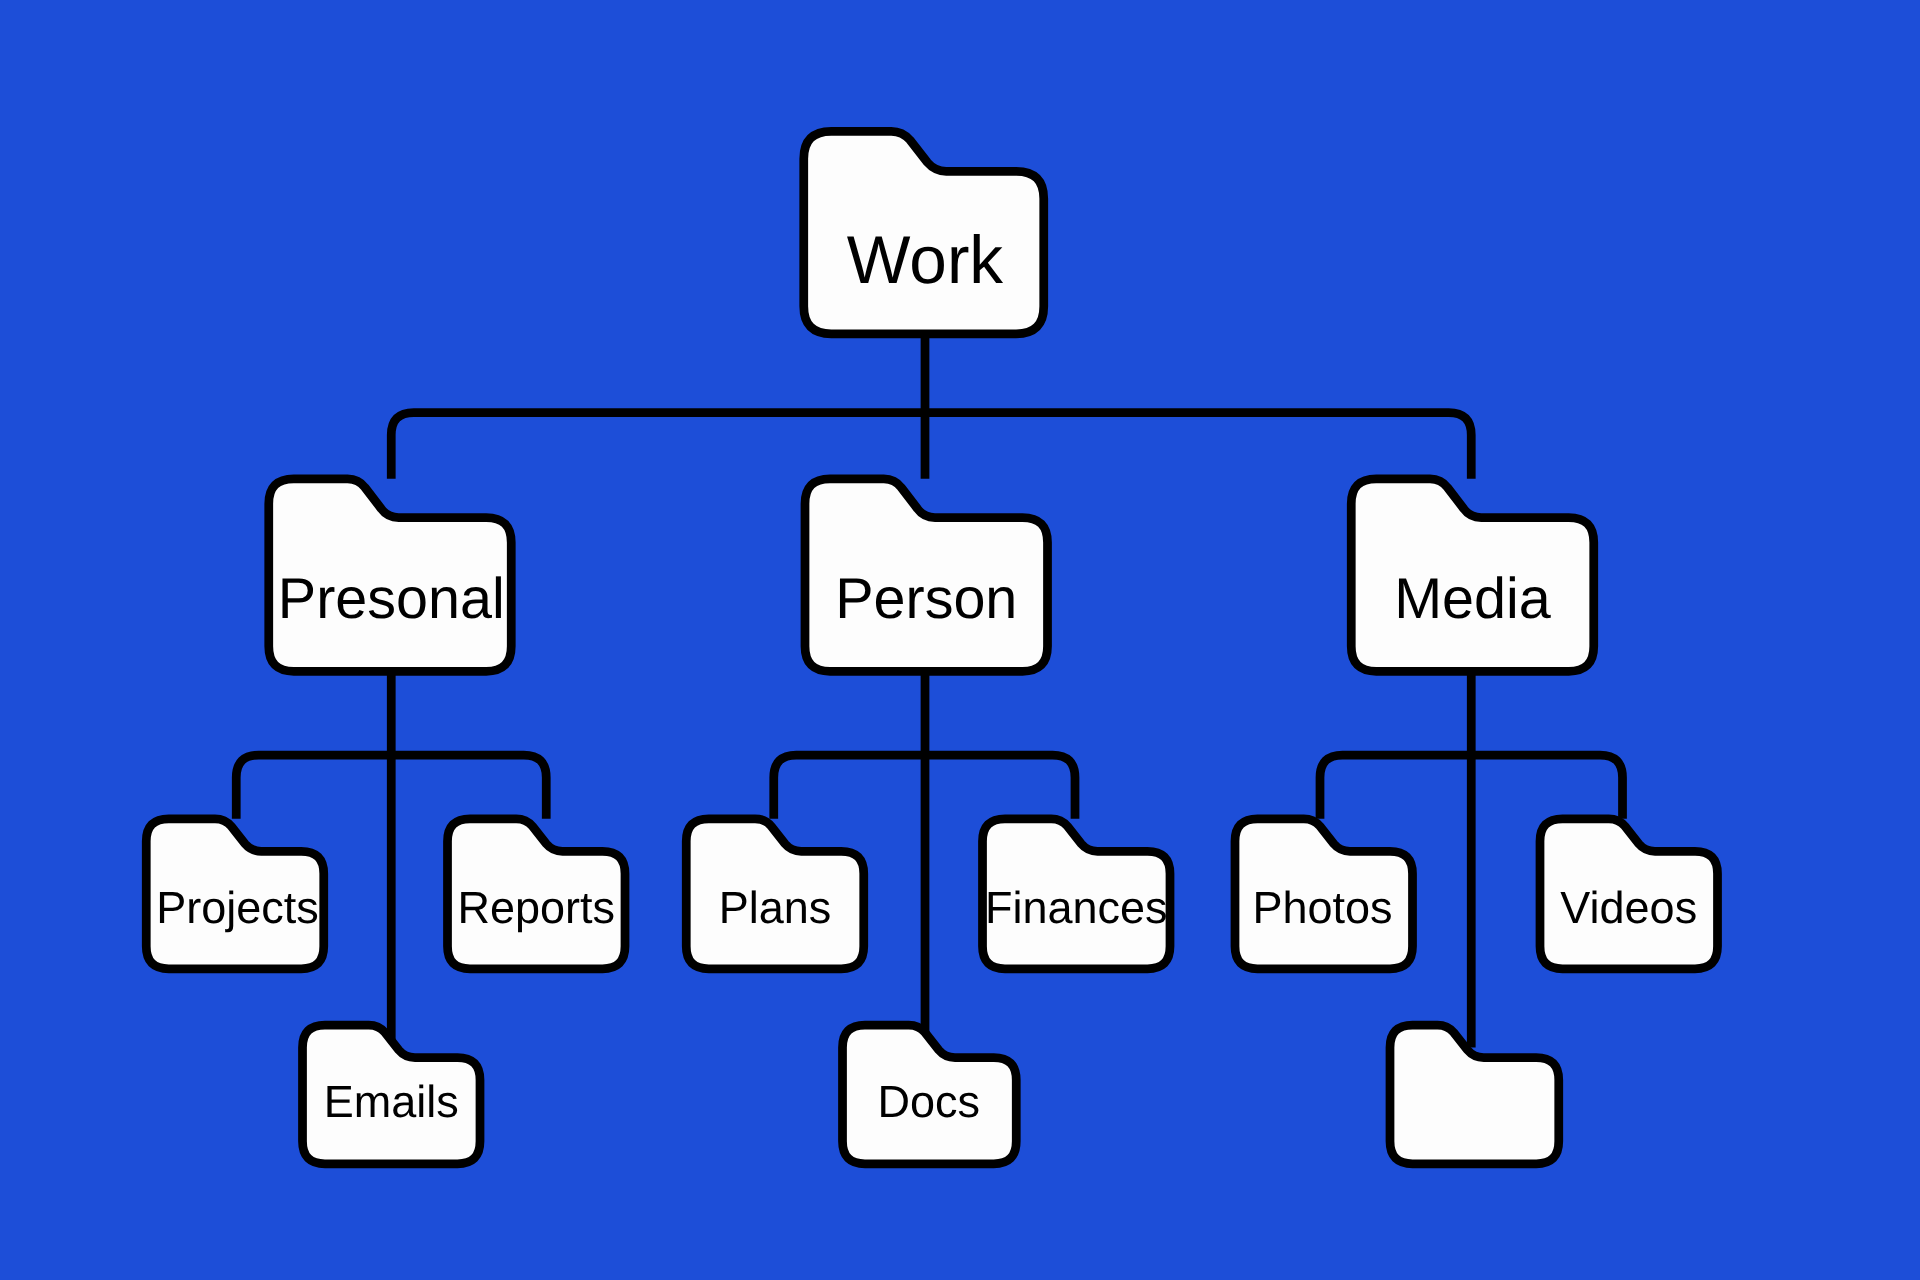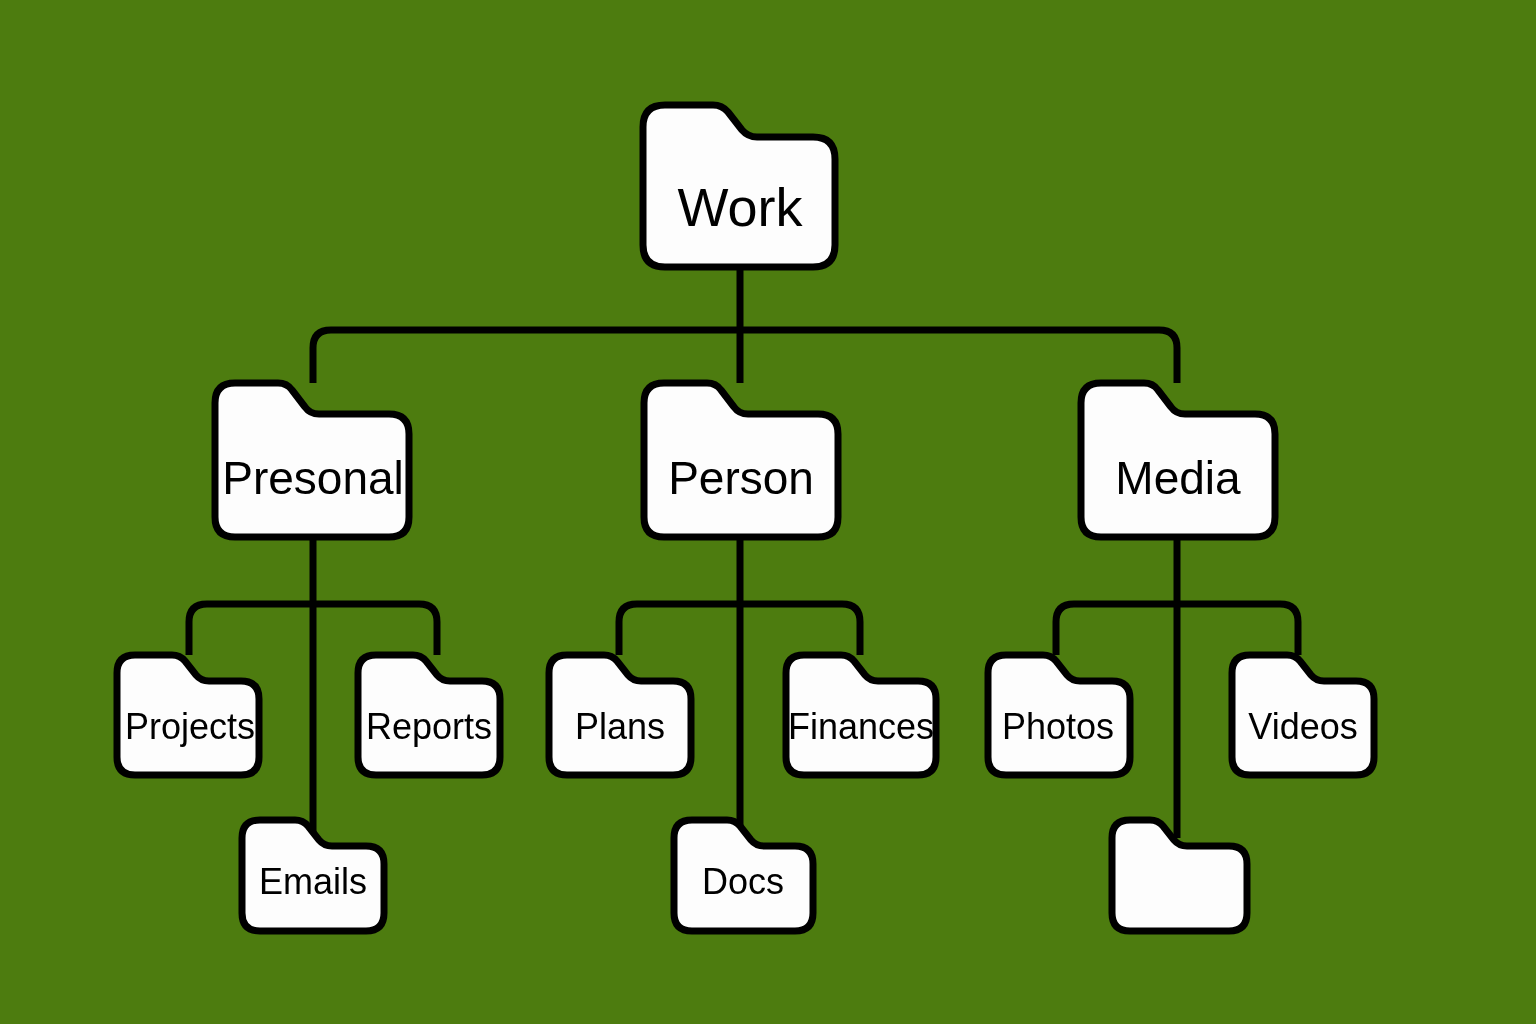--- a/index.html
+++ b/index.html
@@ -10,21 +10,21 @@
   body {
     width: 1536px;
     height: 1024px;
     font-family: "Liberation Sans", sans-serif;
     overflow: hidden;
   }
   #canvas-wrap {
     position: relative;
     width: 1536px;
     height: 1024px;
-    background: #4d7c0f;
+    background: #1d4ed8;
   }
   #tree-svg {
     display: block;
     width: 1536px;
     height: 1024px;
   }
   .folder-label {
     font-family: "Liberation Sans", sans-serif;
     fill: #000000;
     text-anchor: middle;

